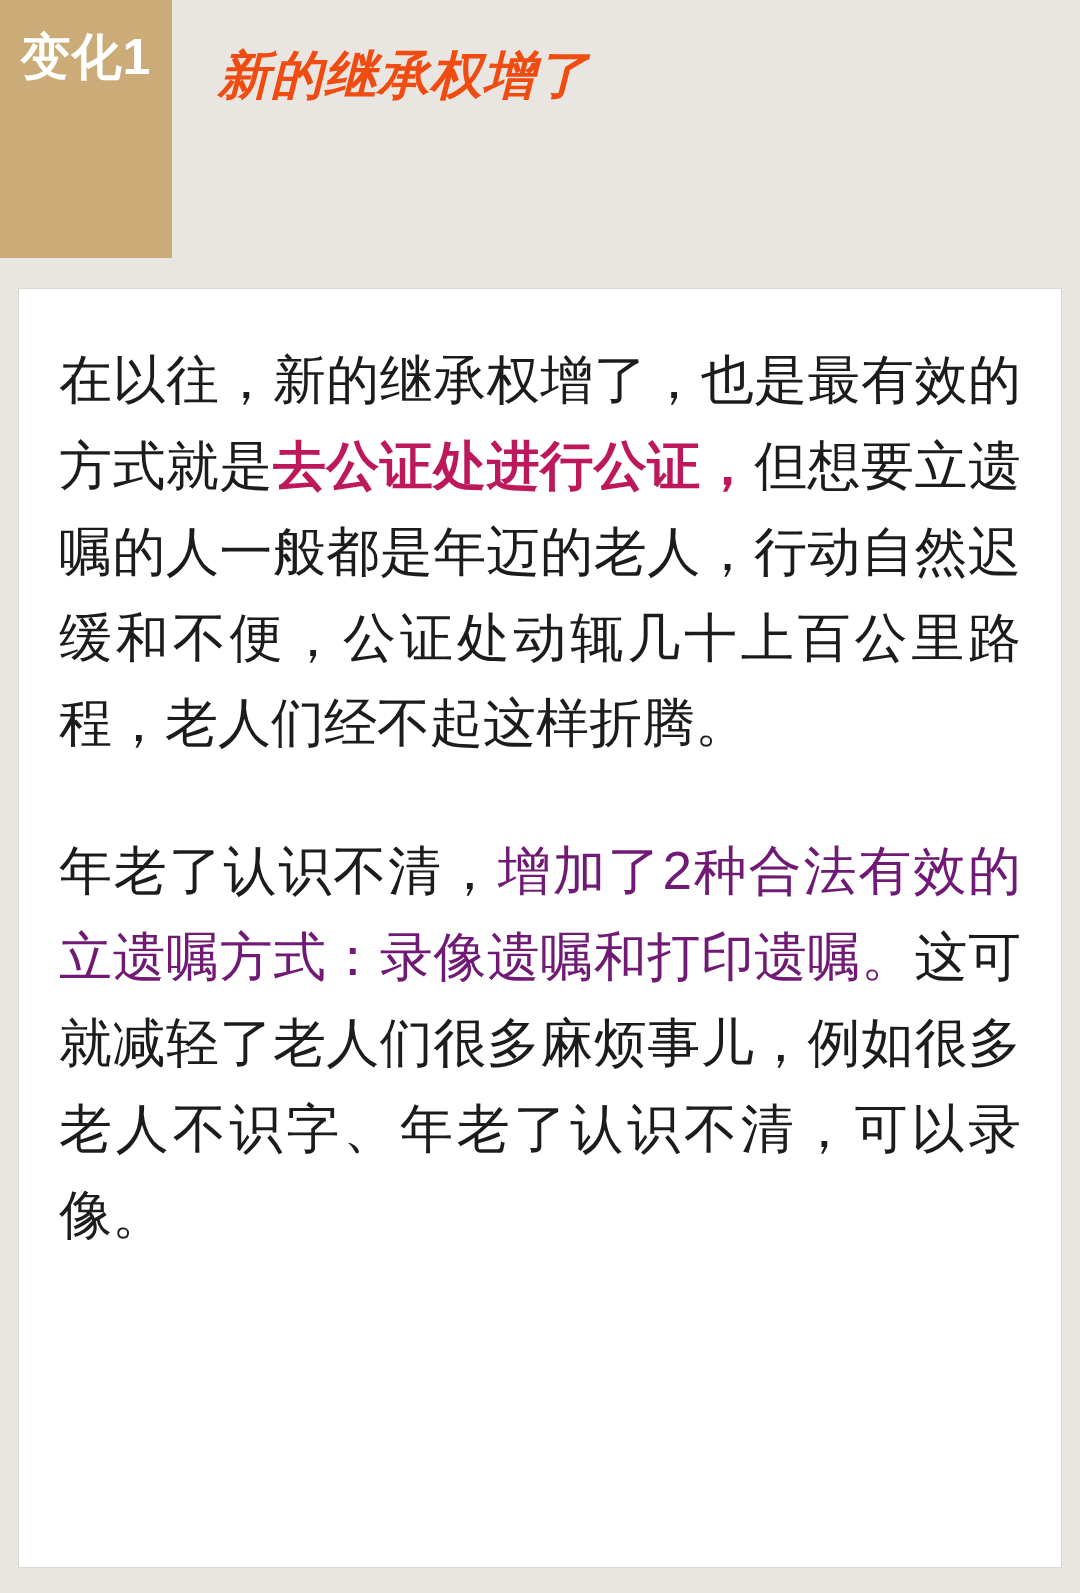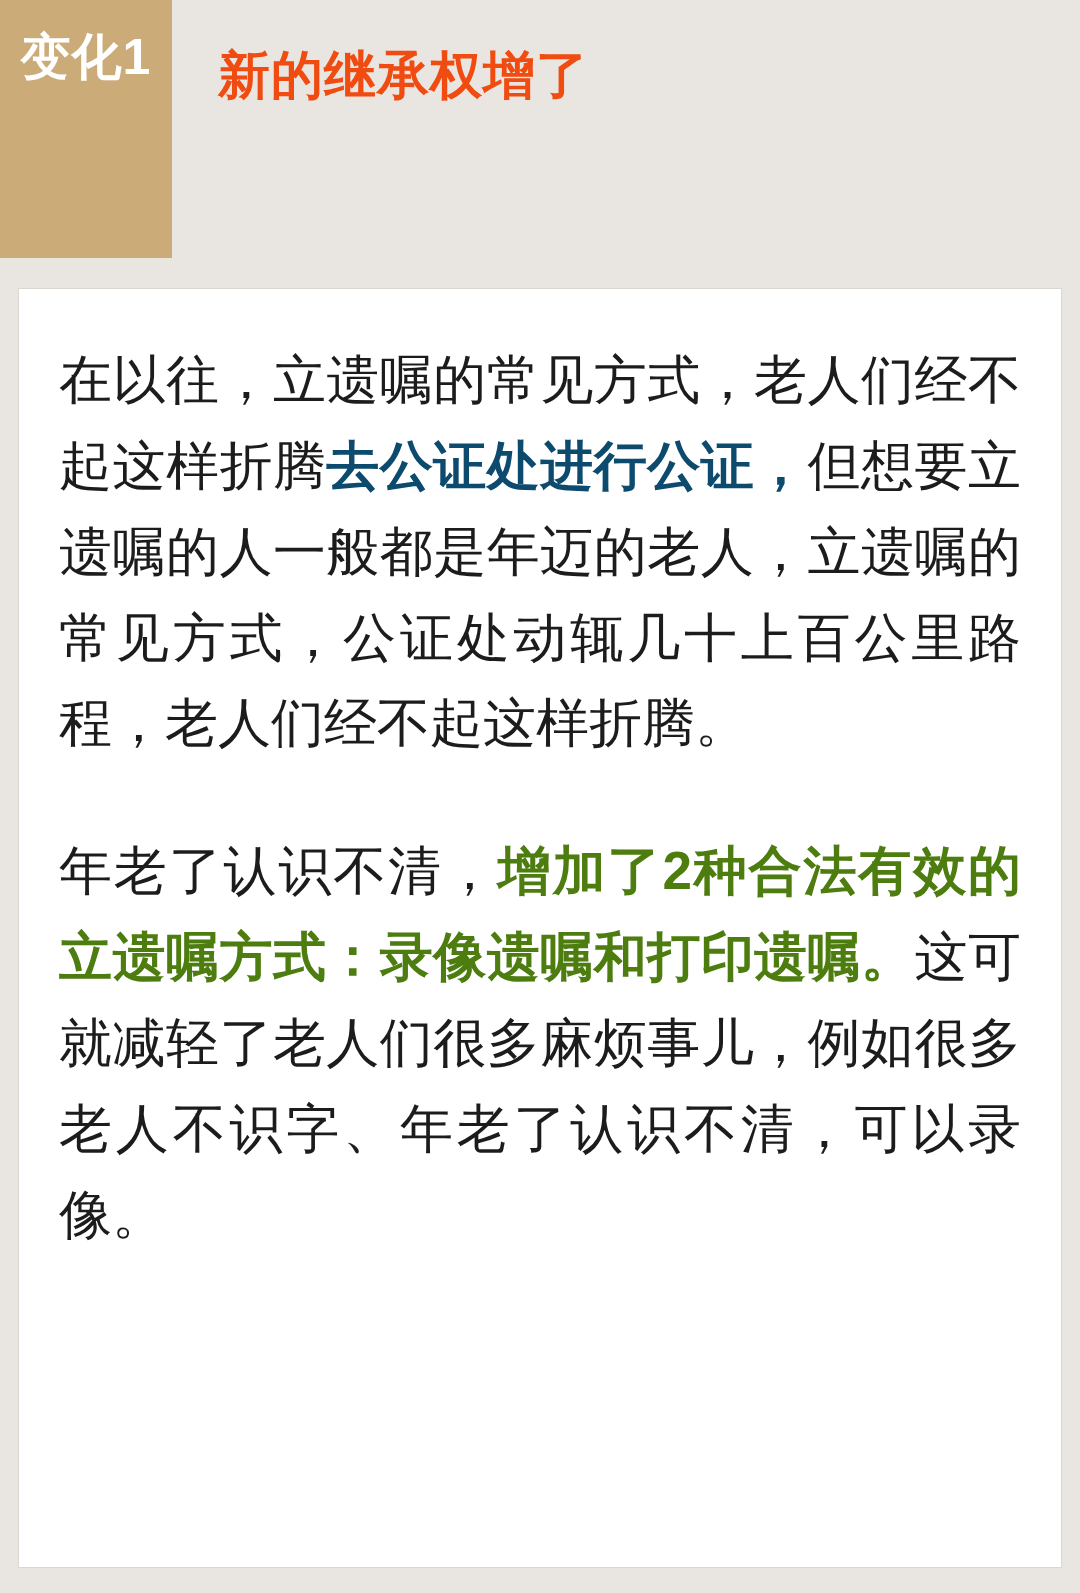--- a/index.html
+++ b/index.html
@@ -43,20 +43,21 @@
     font-size: 50px;
     font-weight: bold;
     letter-spacing: 1px;
     line-height: 1.1;
     white-space: nowrap;
   }
   .header-titles {
     flex: 1 1 auto;
     padding: 38px 24px 0 46px;
     box-sizing: border-box;
+    font-style: italic;
   }
   .header-line {
     color: #f04b10;
     font-size: 52px;
     font-weight: bold;
     line-height: 1.45;
     letter-spacing: 1px;
   }
 
   
@@ -72,46 +73,46 @@
     font-size: 53px;
     line-height: 1.62;
     color: #1c1c1c;
     letter-spacing: 0px;
     text-align: justify;
     margin: 0 0 62px 0;
     font-weight: 500;
   }
   .para:last-child { margin-bottom: 0; }
   .hl {
-    color: #0c4a6e;
+    color: #be185d;
     font-weight: bold;
   }
   .hl-strong {
-    color: #4d7c0f;
-    font-weight: bold;
+    color: #701a75;
+    font-weight: normal;
   }
 </style>
 </head>
 <body>
 
 <div class="page">
 
   <div class="header">
     <div class="badge">
       <span class="badge-text">变化1</span>
     </div>
     <div class="header-titles">
       <div class="header-line">新的继承权增了</div>
     </div>
   </div>
 
   <div class="card">
 
     <p class="para">
-      <span>在以往，立遗嘱的常见方式，老人们经不起这样折腾</span><span class="hl">去公证处进行公证，</span><span>但想要立遗嘱的人一般都是年迈的老人，立遗嘱的常见方式，公证处动辄几十上百公里路程，老人们经不起这样折腾。</span>
+      <span>在以往，新的继承权增了，也是最有效的方式就是</span><span class="hl">去公证处进行公证，</span><span>但想要立遗嘱的人一般都是年迈的老人，行动自然迟缓和不便，公证处动辄几十上百公里路程，老人们经不起这样折腾。</span>
     </p>
 
     <p class="para">
       <span>年老了认识不清，</span><span class="hl-strong">增加了2种合法有效的立遗嘱方式：录像遗嘱和打印遗嘱。</span><span>这可就减轻了老人们很多麻烦事儿，例如很多老人不识字、年老了认识不清，可以录像。</span>
     </p>
 
   </div>
 </div>
 
 </body></html>

